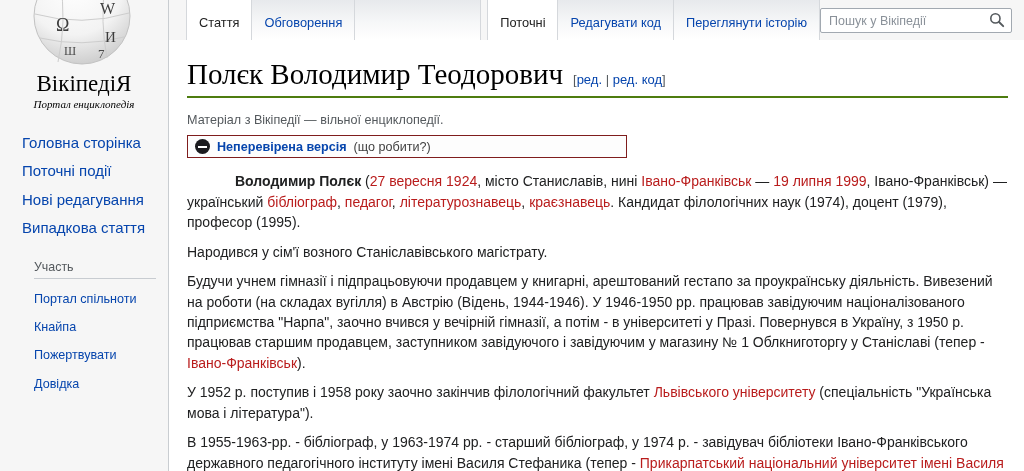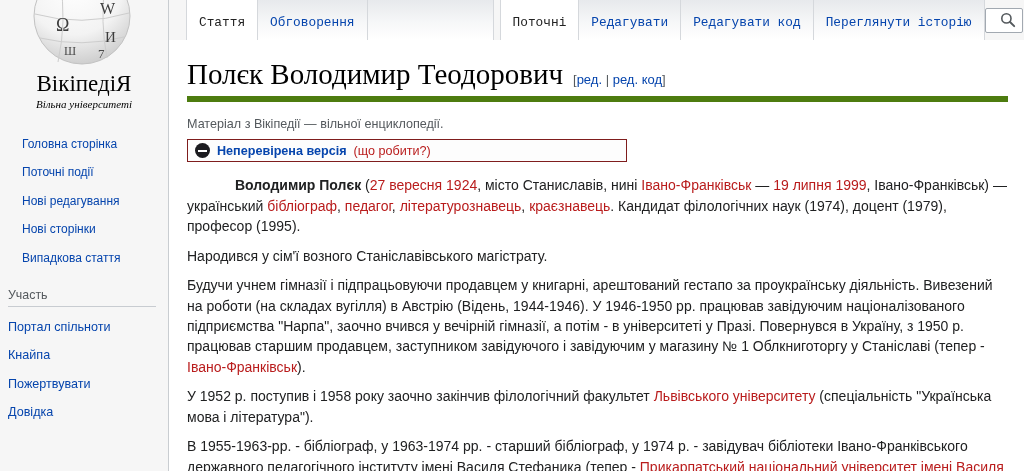--- a/index.html
+++ b/index.html
@@ -13,35 +13,35 @@
 
   
   .sidebar { flex:0 0 168px; width:168px; }
   .logo-block { height:116px; text-align:center; cursor:pointer; }
   .globe { display:block; margin:0 auto; }
   .wordmark { font-family:"Liberation Serif", serif; font-size:23px; line-height:1; margin-top:2px; color:#000; }
   .tagline  { font-family:"Liberation Serif", serif; font-style:italic; font-size:11px; margin-top:3px; color:#000; }
 
   ul.side-nav { list-style:none; margin:16px 0 0; padding:0 6px 0 22px; }
   ul.side-nav li { margin:0 0 6px; line-height:1.4; }
-  ul.side-nav a { color:#0645ad; text-decoration:none; font-size:12px;text-align:right; }
-  .portal { margin-top:20px; padding:0 12px 0 8px; }
+  ul.side-nav a { color:#0645ad; text-decoration:none; font-size:15px;text-align:right; }
+  .portal { margin-top:20px; padding:0 12px 0 34px; }
   .portal h3 {
     font-size:12.4px; font-weight:normal; color:#54595d;
     border-bottom:1px solid #c8ccd1; padding:0 0 4px; margin:0 0 8px;
   }
   .portal ul { list-style:none; margin:0; padding:0; }
   .portal li { margin:0 0 6px; line-height:1.4; }
   .portal a { color:#0645ad; text-decoration:none; font-size:12.6px; }
 
   
   .main { flex:1 1 auto; min-width:0; border-left:1px solid #c9cdd1; display:flex; flex-direction:column; }
 
   .tabbar { flex:0 0 40px; height:40px; display:flex; align-items:stretch; padding-left:17px; background:#f6f6f6; }
-  .tabs-left, .tabs-right { display:flex; align-items:stretch;font-family:Liberation Mono, monospace; }
+  .tabs-left, .tabs-right { display:flex; align-items:stretch; }
   .tabs-right { margin-left:6px; }
   .tab {
     display:flex; align-items:flex-end; padding:0 12px 10px;
     font-size:12.8px; white-space:nowrap; cursor:pointer;
     border-right:1px solid #d5d8dc;
   }
   .tabs-left .tab:first-child, .tabs-right .tab:first-child { border-left:1px solid #d5d8dc; }
   .tab a { color:#0645ad; text-decoration:none; }
   .tab.gradient { background:linear-gradient(to bottom,#e7e9ec 0,#f6f7f8 55%,#ffffff 100%); }
   .tab.active { background:#fff; }
@@ -56,35 +56,35 @@
     width:100%; height:100%; border:1px solid #a2a9b1; border-radius:2px;
     padding:0 28px 0 8px; font-size:12.5px; color:#202122; background:#fff;
     font-family:"Liberation Sans", sans-serif; outline:none;
   }
   .searchbox input::placeholder { color:#8a9199; }
   .searchbox .mag { position:absolute; right:7px; top:4px; cursor:pointer; }
 
   .content { flex:1 1 auto; background:#fff; padding:16px 16px 0 18px; overflow:hidden; }
   h1.page-title {
     font-family:"Liberation Serif", serif; font-weight:normal; font-size:29px;
-    color:#000; margin:2px 0 0; padding:0 0 5px; border-bottom:6px solid #4d7c0f; line-height:1.15;
+    color:#000; margin:2px 0 0; padding:0 0 5px; border-bottom:2px solid #4d7c0f; line-height:1.15;
   }
   .editsection { font-family:"Liberation Sans", sans-serif; font-size:13px; color:#54595d; margin-left:10px; white-space:nowrap; }
   .editsection a { color:#0645ad; text-decoration:none; }
   .site-sub { font-size:12.6px; color:#54595d; margin-top:15px; }
 
   .banner {
     display:inline-flex; align-items:center; gap:7px;
     border:1px solid #7f1d1d; background:#fdfdfd;
     width:440px; padding:3px 10px 3px 7px; margin-top:8px; font-size:12.6px;
   }
   .minus-icon { width:15px; height:15px; border-radius:50%; background:#1b1b1f; position:relative; flex:0 0 15px; }
   .minus-icon::after { content:""; position:absolute; left:3px; right:3px; top:6.5px; height:2px; background:#fff; }
   .banner a.main-link { color:#0645ad; font-weight:bold; text-decoration:none; }
-  .banner a.what-link { color:#b91c1c; text-decoration:none; }
+  .banner a.what-link { color:#404040; text-decoration:none; }
 
   .paragraphs p { font-size:14px; line-height:1.46; margin:9px 0; color:#202122; }
   .paragraphs p:first-child { margin-top:13px; }
   .paragraphs a.wlink { color:#b91c1c; text-decoration:none; }
   .paragraphs b { color:#202122;margin-left:48px; }
   sup.citation { font-size:10.5px; font-style:italic; color:#0645ad; line-height:0; cursor:pointer; }
 </style>
 </head>
 <body>
 
@@ -105,28 +105,27 @@
         <path d="M40,38 Q82,48 124,37" stroke="#cdcdcd" stroke-width="1" fill="none"></path>
         <path d="M60,-18 Q67,20 58,62" stroke="#cdcdcd" stroke-width="1" fill="none"></path>
         <path d="M105,-16 Q100,22 107,58" stroke="#cdcdcd" stroke-width="1" fill="none"></path>
         <text x="100" y="14" font-family="Liberation Serif, serif" font-size="16" fill="#3d3d3d">W</text>
         <text x="56" y="31" font-family="Liberation Serif, serif" font-size="18" fill="#3d3d3d">Ω</text>
         <text x="105" y="42" font-family="Liberation Serif, serif" font-size="15" fill="#3d3d3d">И</text>
         <text x="98" y="58" font-family="Liberation Serif, serif" font-size="13" fill="#4a4a4a">7</text>
         <text x="64" y="55" font-family="Liberation Serif, serif" font-size="12" fill="#4a4a4a">Ш</text>
       </svg>
       <div class="wordmark">ВікіпедіЯ</div>
-      <div class="tagline">Вільна університеті</div>
+      <div class="tagline">Портал енциклопедія</div>
     </div>
 
     <ul class="side-nav">
       <li><a href="#">Головна сторінка</a></li>
       <li><a href="#">Поточні події</a></li>
       <li><a href="#">Нові редагування</a></li>
-      <li><a href="#">Нові сторінки</a></li>
       <li><a href="#">Випадкова стаття</a></li>
     </ul>
 
     <div class="portal">
       <h3>Участь</h3>
       <ul>
         <li><a href="#">Портал спільноти</a></li>
         <li><a href="#">Кнайпа</a></li>
         <li><a href="#">Пожертвувати</a></li>
         <li><a href="#">Довідка</a></li>
@@ -143,23 +142,20 @@
             <a href="#">Стаття</a>
           </div>
         <div class="tab gradient">
             <a href="#">Обговорення</a>
           </div>
         <div class="tab-spacer"></div>
       </div>
       <div class="tabs-right">
         <div class="tab active">
             <a href="#">Поточні</a>
-          </div>
-        <div class="tab gradient">
-            <a href="#">Редагувати</a>
           </div>
         <div class="tab gradient">
             <a href="#">Редагувати код</a>
           </div>
         <div class="tab gradient">
             <a href="#">Переглянути історію</a>
           </div>
       </div>
       <div class="searchbox">
         <input type="text" placeholder="Пошук у Вікіпедії" style="">

